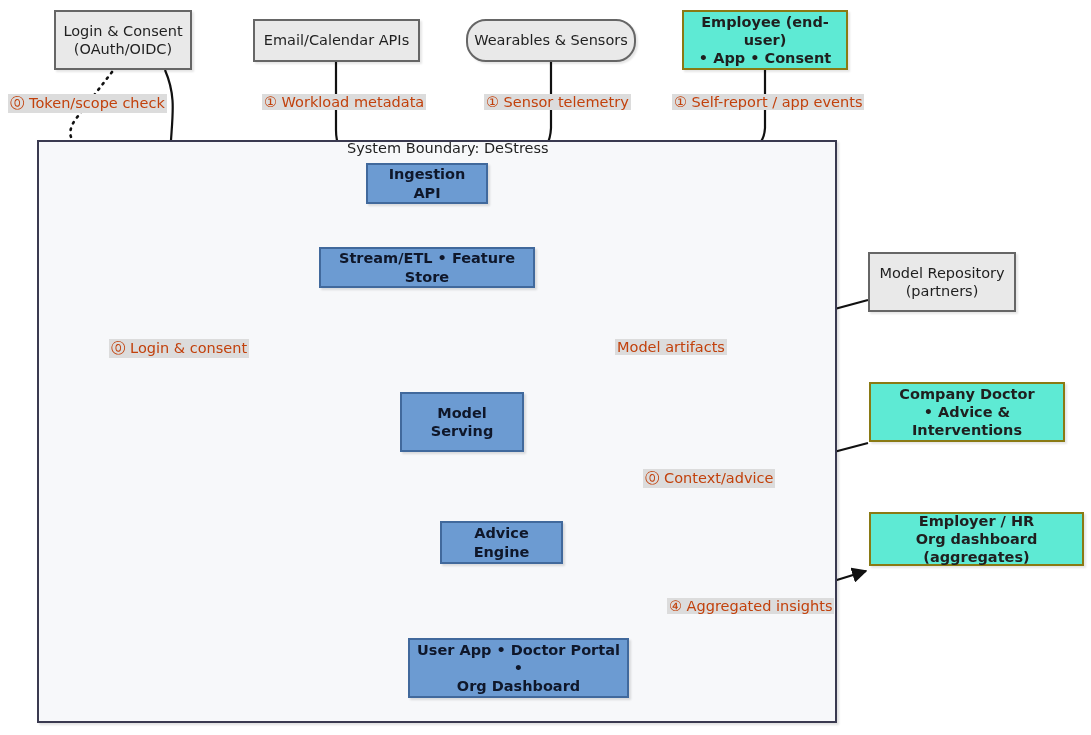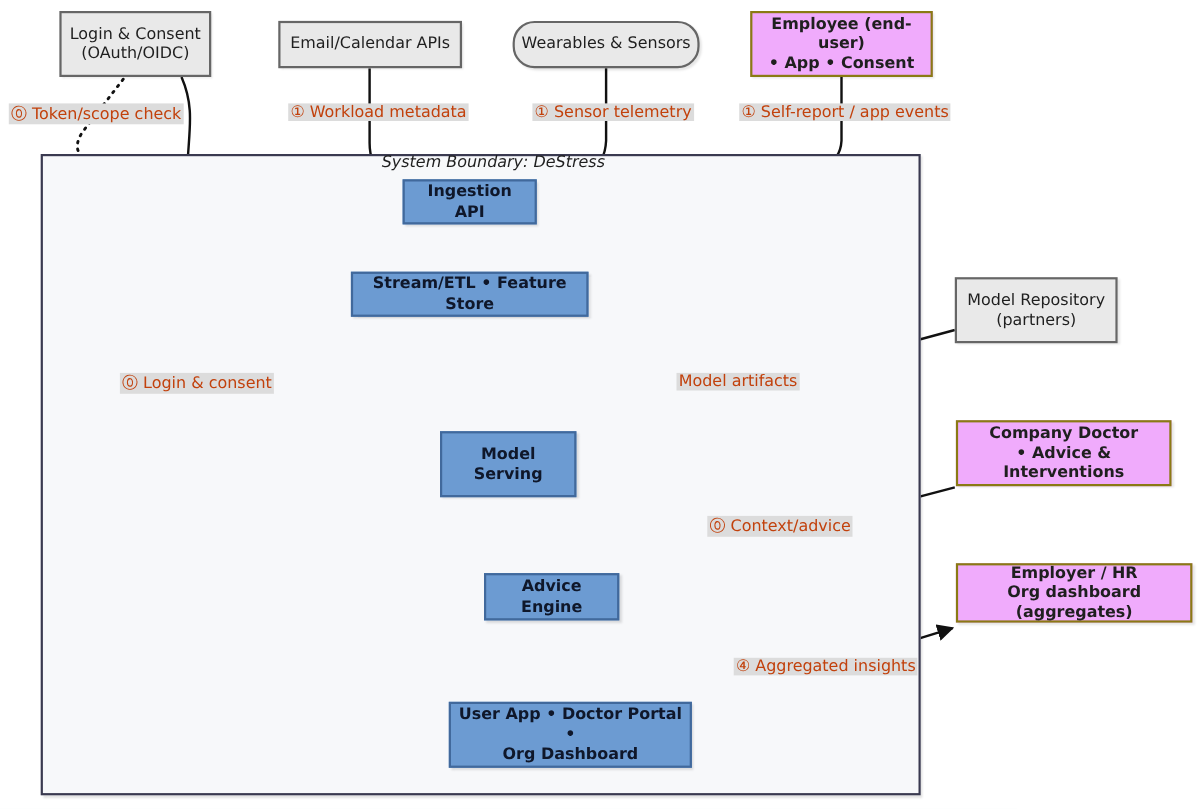--- a/index.html
+++ b/index.html
@@ -35,21 +35,21 @@
   }
   .node-inner { width: 100%; padding: 0 6px; }
   .node.ext {
     background: #e9e9e9;
     border: 2px solid #666666;
     color: #1f1f1f;
     font-size: 14.5px;
     box-shadow: 2px 2px 2px rgba(0,0,0,0.10);
   }
   .node.actor {
-    background: #f0abfc;
+    background: #5eead4;
     border: 2px solid #8a7a14;
     color: #1f1f1f;
     font-size: 14.5px;
     font-weight: bold;
     box-shadow: 2px 2px 2px rgba(0,0,0,0.10);
   }
   .node.svc {
     background: #6c9bd2;
     border: 2px solid #41699c;
     color: #0f172a;
@@ -113,21 +113,21 @@
     <path d="M 462 436 C 462 478 478 495 498 514" fill="none" stroke="#111111" stroke-width="2.2" marker-end="url(#arrow)"></path>
 
     <path d="M 868 443 L 572 521" fill="none" stroke="#111111" stroke-width="2.2" marker-end="url(#arrow)"></path>
 
     <path d="M 501 566 C 501 606 512 620 517 636" fill="none" stroke="#111111" stroke-width="2.2" marker-end="url(#arrow)"></path>
 
     <path d="M 633 643 L 866 571" fill="none" stroke="#111111" stroke-width="2.2" marker-end="url(#arrow)"></path>
   </svg>
 
   <div class="boundary" style="left:37px; top:140px; width:800px; height:583px;"></div>
-  <div class="boundary-label" style="left:347px; top:140px;font-style:italic;">System Boundary: DeStress</div>
+  <div class="boundary-label" style="left:347px; top:140px;">System Boundary: DeStress</div>
 
   <div class="node ext" style="left:54px; top:10px; width:138px; height:60px;">
     <div class="node-inner">
       <div>Login &amp; Consent</div>
       <div>(OAuth/OIDC)</div>
     </div>
   </div>
 
   <div class="node ext" style="left:253px; top:19px; width:167px; height:43px;">
     <div class="node-inner">

